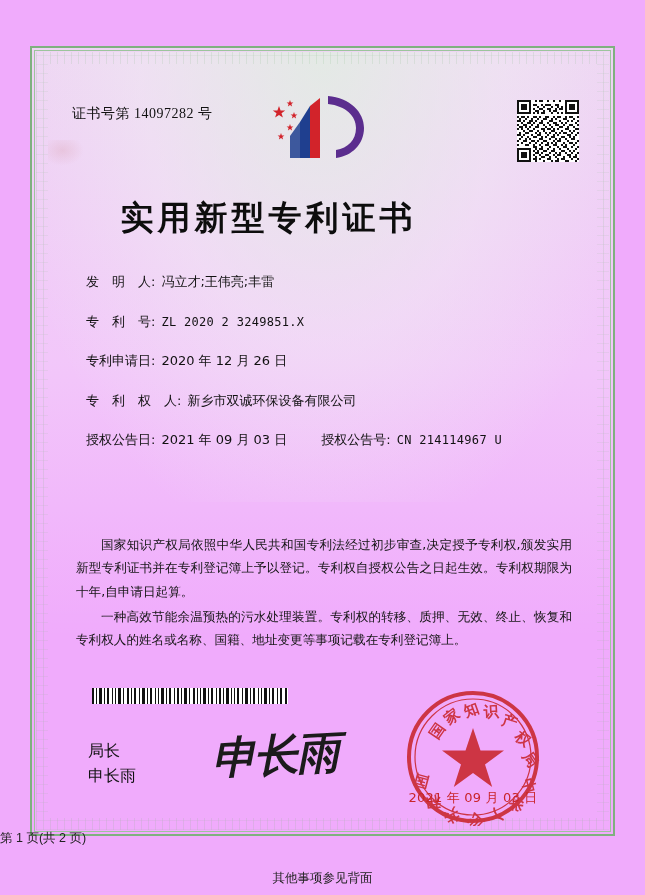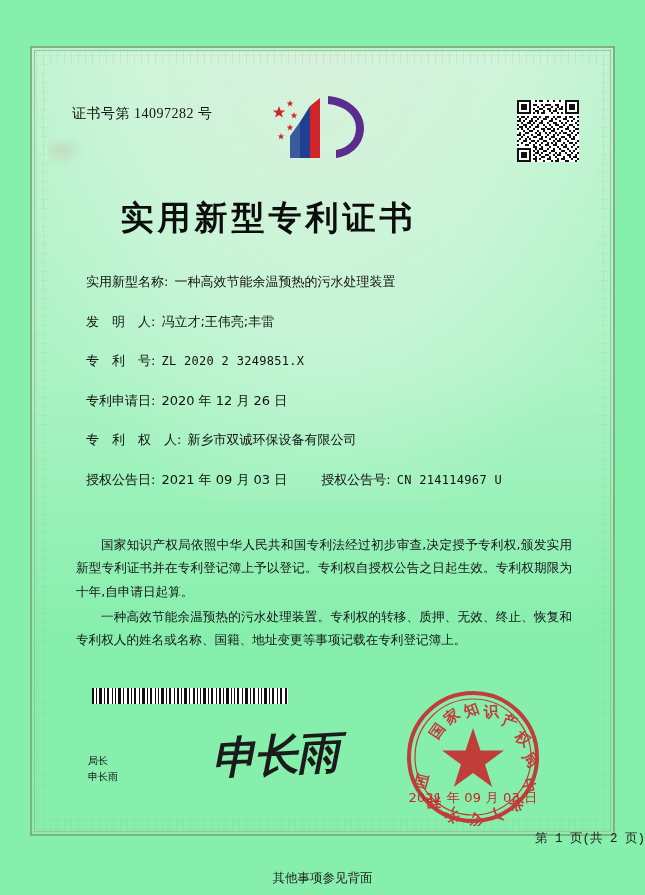--- a/index.html
+++ b/index.html
@@ -14,21 +14,21 @@
     color: #1a1a1a;
     position: relative;
     overflow: hidden;
   }
 
   .page {
     position: absolute;
     left: 0; top: 0;
     width: 645px;
     height: 895px;
-    background: #86efac;
+    background: #f0abfc;
   }
 
   
   .border-outer {
     position: absolute;
     left: 30px;
     top: 46px;
     width: 585px;
     height: 790px;
     border: 2px solid #7fb07f;
@@ -173,25 +173,24 @@
     top: 688px;
     width: 196px;
     height: 16px;
   }
 
   
   .sig-label {
     position: absolute;
     left: 88px;
     top: 739px;
-    font-size: 10px;
+    font-size: 16px;
     font-family: "DejaVu Sans", sans-serif;
     line-height: 1.55;
     color: #111;
-    margin-top: 14px;
   }
   .signature {
     position: absolute;
     left: 212px;
     top: 726px;
     width: 140px;
     height: 62px;
     font-family: "Liberation Serif", serif;
     font-size: 44px;
     font-style: italic;
@@ -221,23 +220,23 @@
     font-family: "DejaVu Sans", sans-serif;
     letter-spacing: .2px;
   }
 
   
   .page-num {
     position: absolute;
     left: 0;
     top: 830px;
     width: 645px;
-    text-align: right;
+    text-align: left;
     font-size: 12.5px;
-    font-family: Liberation Mono, monospace;
+    font-family: Liberation Sans, sans-serif;
     color: #222;
   }
   .footnote {
     position: absolute;
     left: 0;
     top: 870px;
     width: 645px;
     text-align: center;
     font-size: 12.5px;
     font-family: "DejaVu Sans", sans-serif;
@@ -524,24 +523,20 @@
           <rect x="24" y="30" width="2" height="1"></rect>
           <rect x="29" y="30" width="1" height="1"></rect>
       </g>
     </svg>
   </div>
 
   <div class="title">实用新型专利证书</div>
 
   <div class="fields">
 
-    <div class="frow">
-      <span class="flabel">实用新型名称:</span>
-      <span class="fvalue">一种高效节能余温预热的污水处理装置</span>
-    </div>
 
     <div class="frow">
       <span class="flabel">发　明　人:</span>
       <span class="fvalue">冯立才;王伟亮;丰雷</span>
     </div>
 
     <div class="frow">
       <span class="flabel">专　利　号:</span>
       <span class="fvalue mono-val">ZL 2020 2 3249851.X</span>
     </div>

